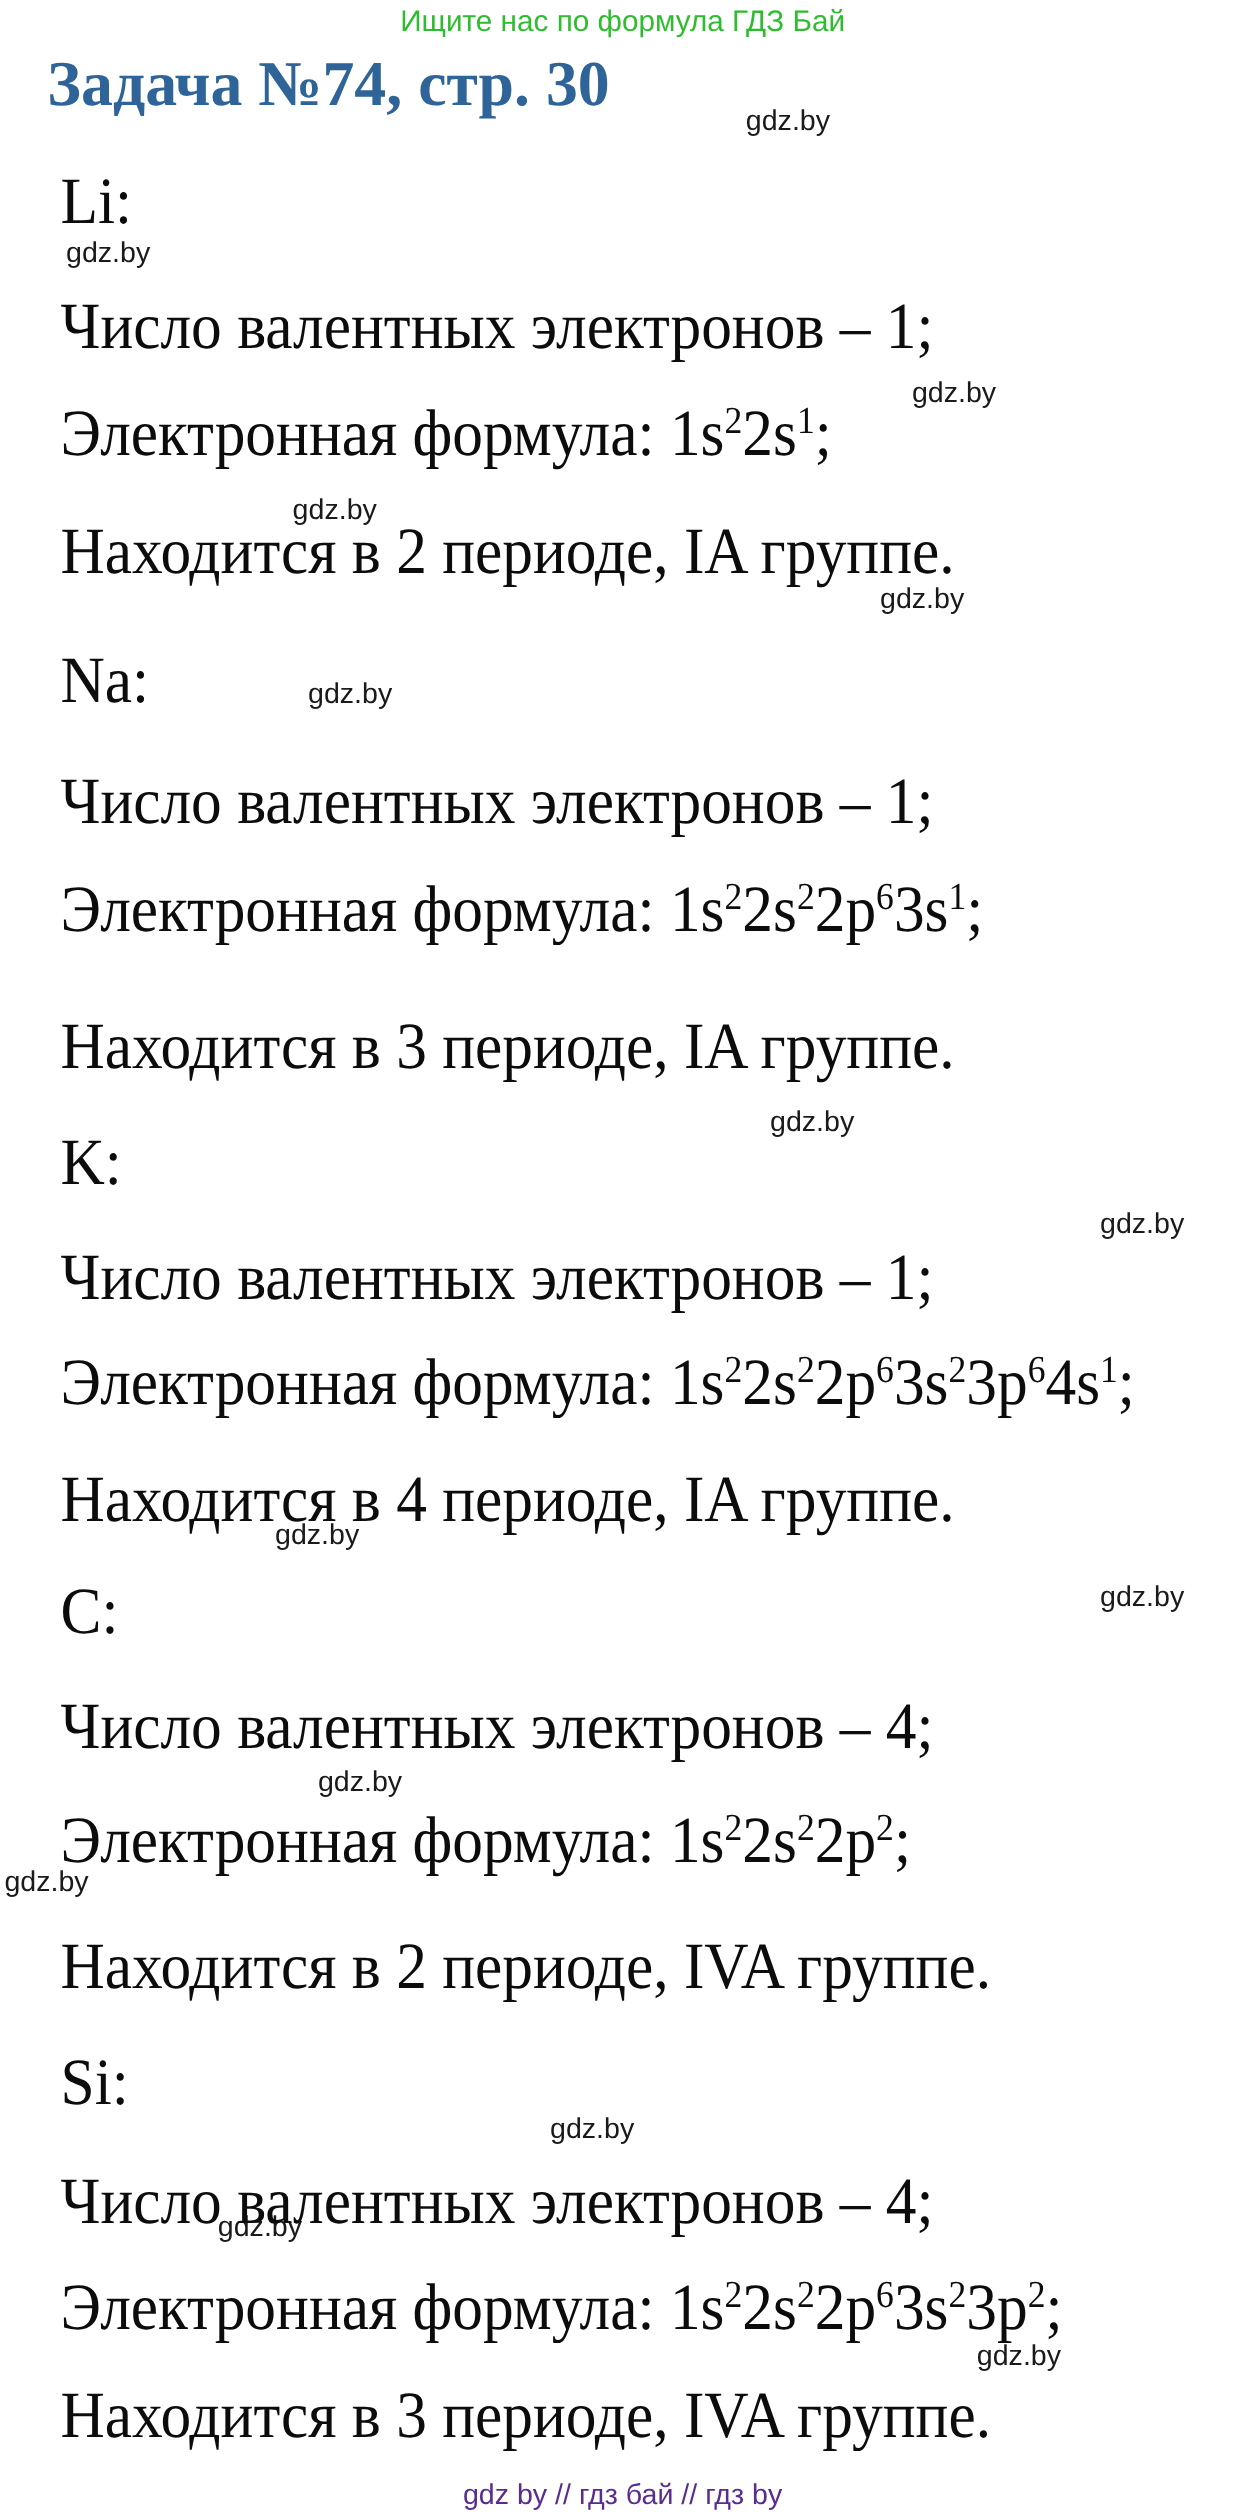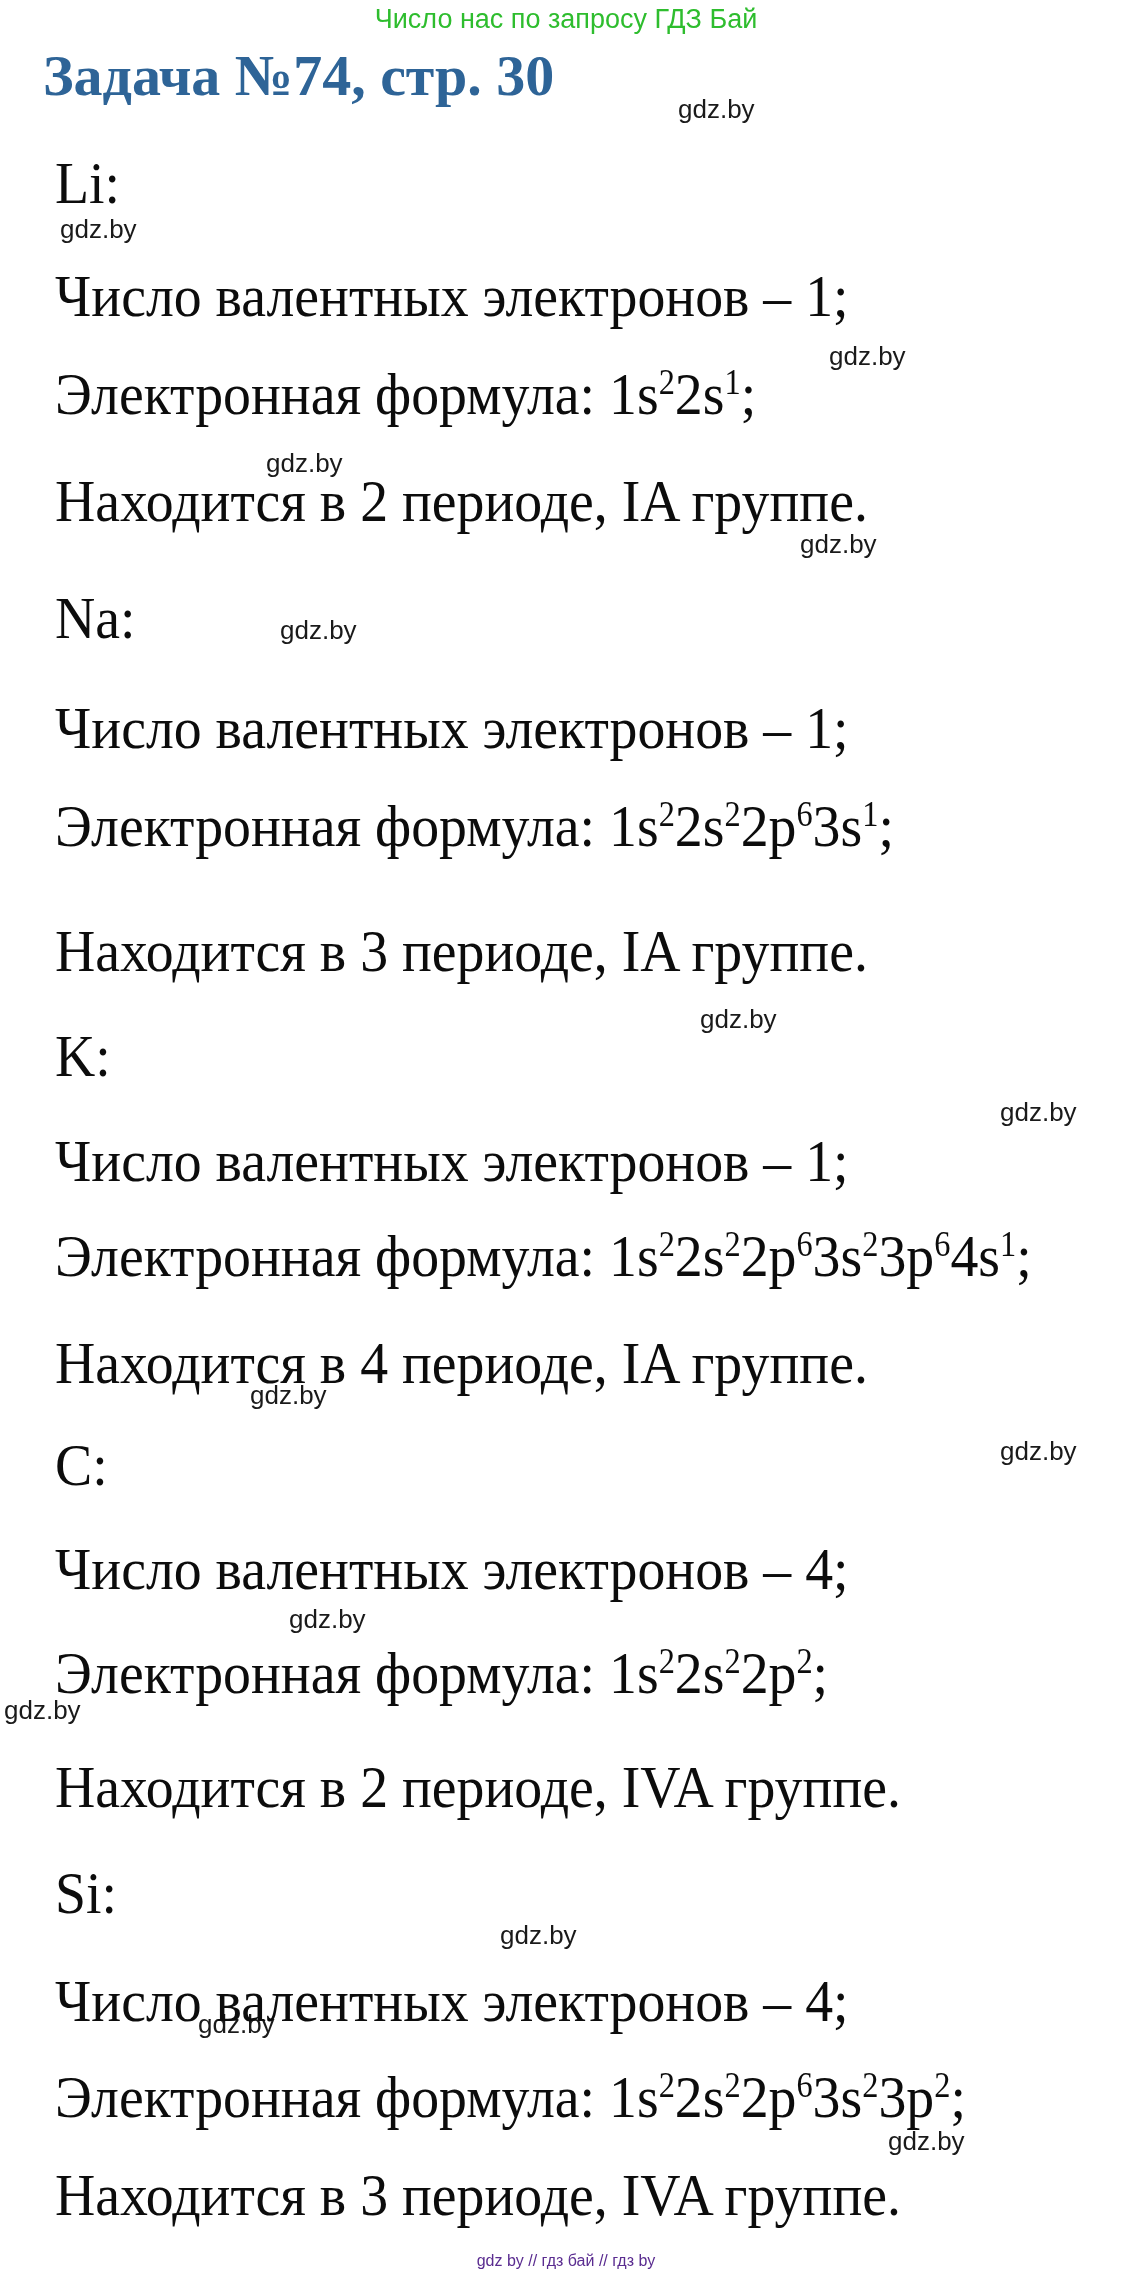--- a/index.html
+++ b/index.html
@@ -55,31 +55,31 @@
     font-size: 26px;
     color: #1a1a1a;
     white-space: nowrap;
   }
   .footer {
     position: absolute;
     top: 2252px; left: 0;
     width: 100%;
     text-align: center;
     font-family: "Liberation Sans", sans-serif;
-    font-size: 16px;
+    font-size: 26px;
     color: #5a2c90;
     white-space: nowrap;
   }
 </style>
 </head>
 <body>
 
 <div class="page">
 
-  <div class="promo">Число нас по запросу ГДЗ Бай</div>
+  <div class="promo">Ищите нас по формула ГДЗ Бай</div>
   <h1 class="title">Задача №74, стр. 30</h1>
 
   <span class="wm" style="left:678px; top:94px">gdz.by</span>
   <span class="wm" style="left:60px;  top:214px">gdz.by</span>
   <span class="wm" style="left:829px; top:341px">gdz.by</span>
   <span class="wm" style="left:266px; top:448px">gdz.by</span>
   <span class="wm" style="left:800px; top:529px">gdz.by</span>
   <span class="wm" style="left:280px; top:615px">gdz.by</span>
   <span class="wm" style="left:700px; top:1004px">gdz.by</span>
   <span class="wm" style="left:1000px; top:1097px">gdz.by</span>

